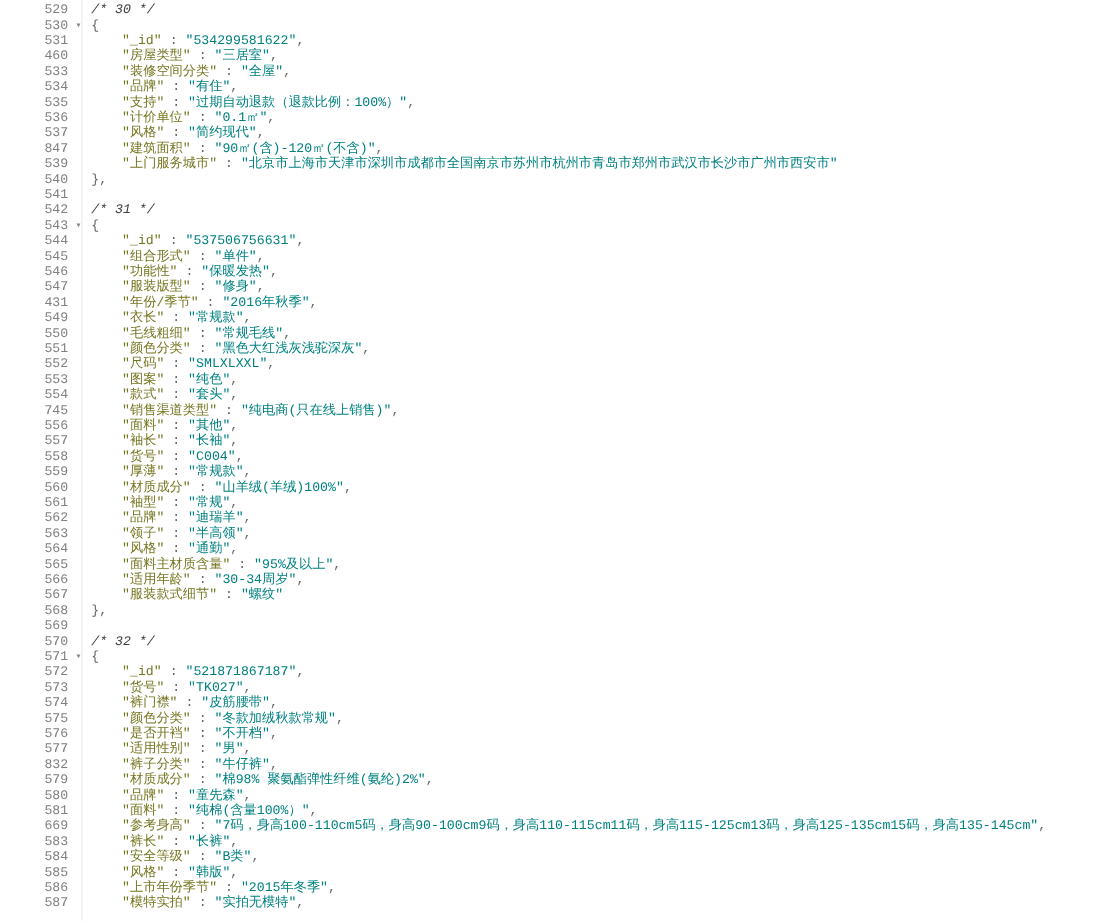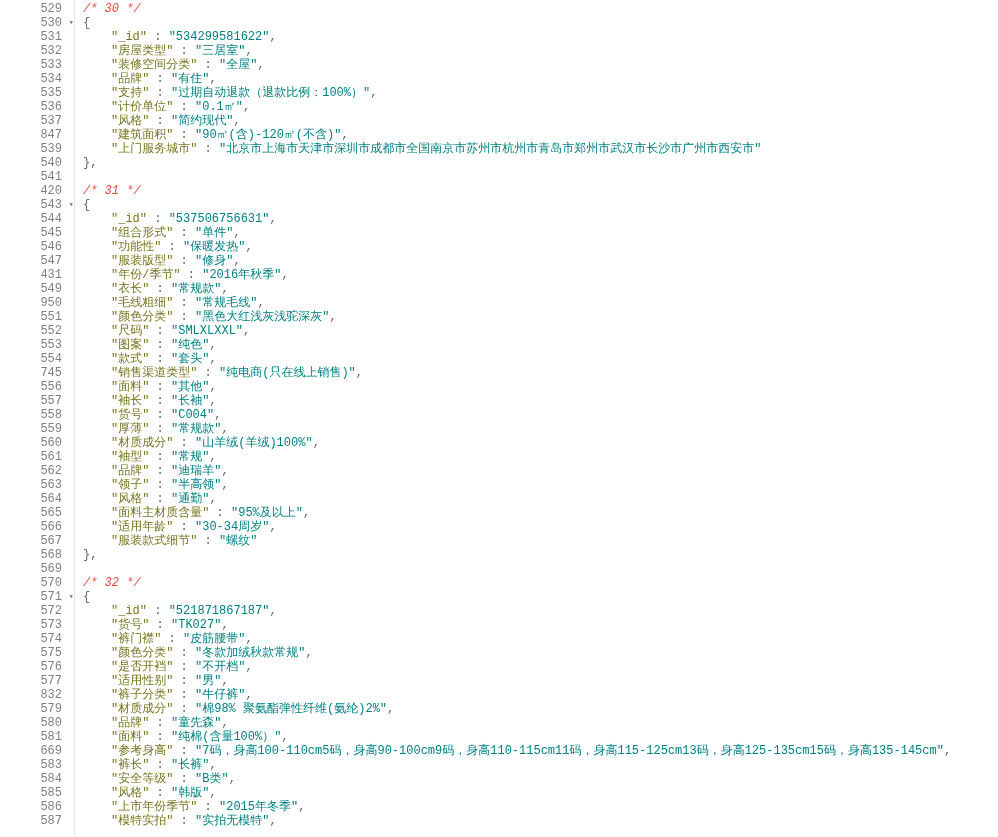--- a/index.html
+++ b/index.html
@@ -51,51 +51,51 @@
   overflow: hidden;
   white-space: pre;
 }
 .code-line {
   height: 14px;
   line-height: 14px;
 }
 .tok-punct { color: #666; }
 .tok-key { color: #757521; }
 .tok-string { color: #008080; }
-.tok-comment { color: #ef4444; font-style: italic; }
+.tok-comment { color: #404040; font-style: italic; }
 .indent1 { padding-left: 0; }
 .indent2 { padding-left: 28px; }
 </style>
 </head>
 <body>
 
 <div class="editor-container">
   <div class="gutter" id="gutter">
       <div class="line-num">529</div>
       <div class="line-num">530<span class="fold-arrow">▾</span></div>
       <div class="line-num">531</div>
-      <div class="line-num">532</div>
+      <div class="line-num">460</div>
       <div class="line-num">533</div>
       <div class="line-num">534</div>
       <div class="line-num">535</div>
       <div class="line-num">536</div>
       <div class="line-num">537</div>
       <div class="line-num">847</div>
       <div class="line-num">539</div>
       <div class="line-num">540</div>
       <div class="line-num">541</div>
-      <div class="line-num">420</div>
+      <div class="line-num">542</div>
       <div class="line-num">543<span class="fold-arrow">▾</span></div>
       <div class="line-num">544</div>
       <div class="line-num">545</div>
       <div class="line-num">546</div>
       <div class="line-num">547</div>
       <div class="line-num">431</div>
       <div class="line-num">549</div>
-      <div class="line-num">950</div>
+      <div class="line-num">550</div>
       <div class="line-num">551</div>
       <div class="line-num">552</div>
       <div class="line-num">553</div>
       <div class="line-num">554</div>
       <div class="line-num">745</div>
       <div class="line-num">556</div>
       <div class="line-num">557</div>
       <div class="line-num">558</div>
       <div class="line-num">559</div>
       <div class="line-num">560</div>

